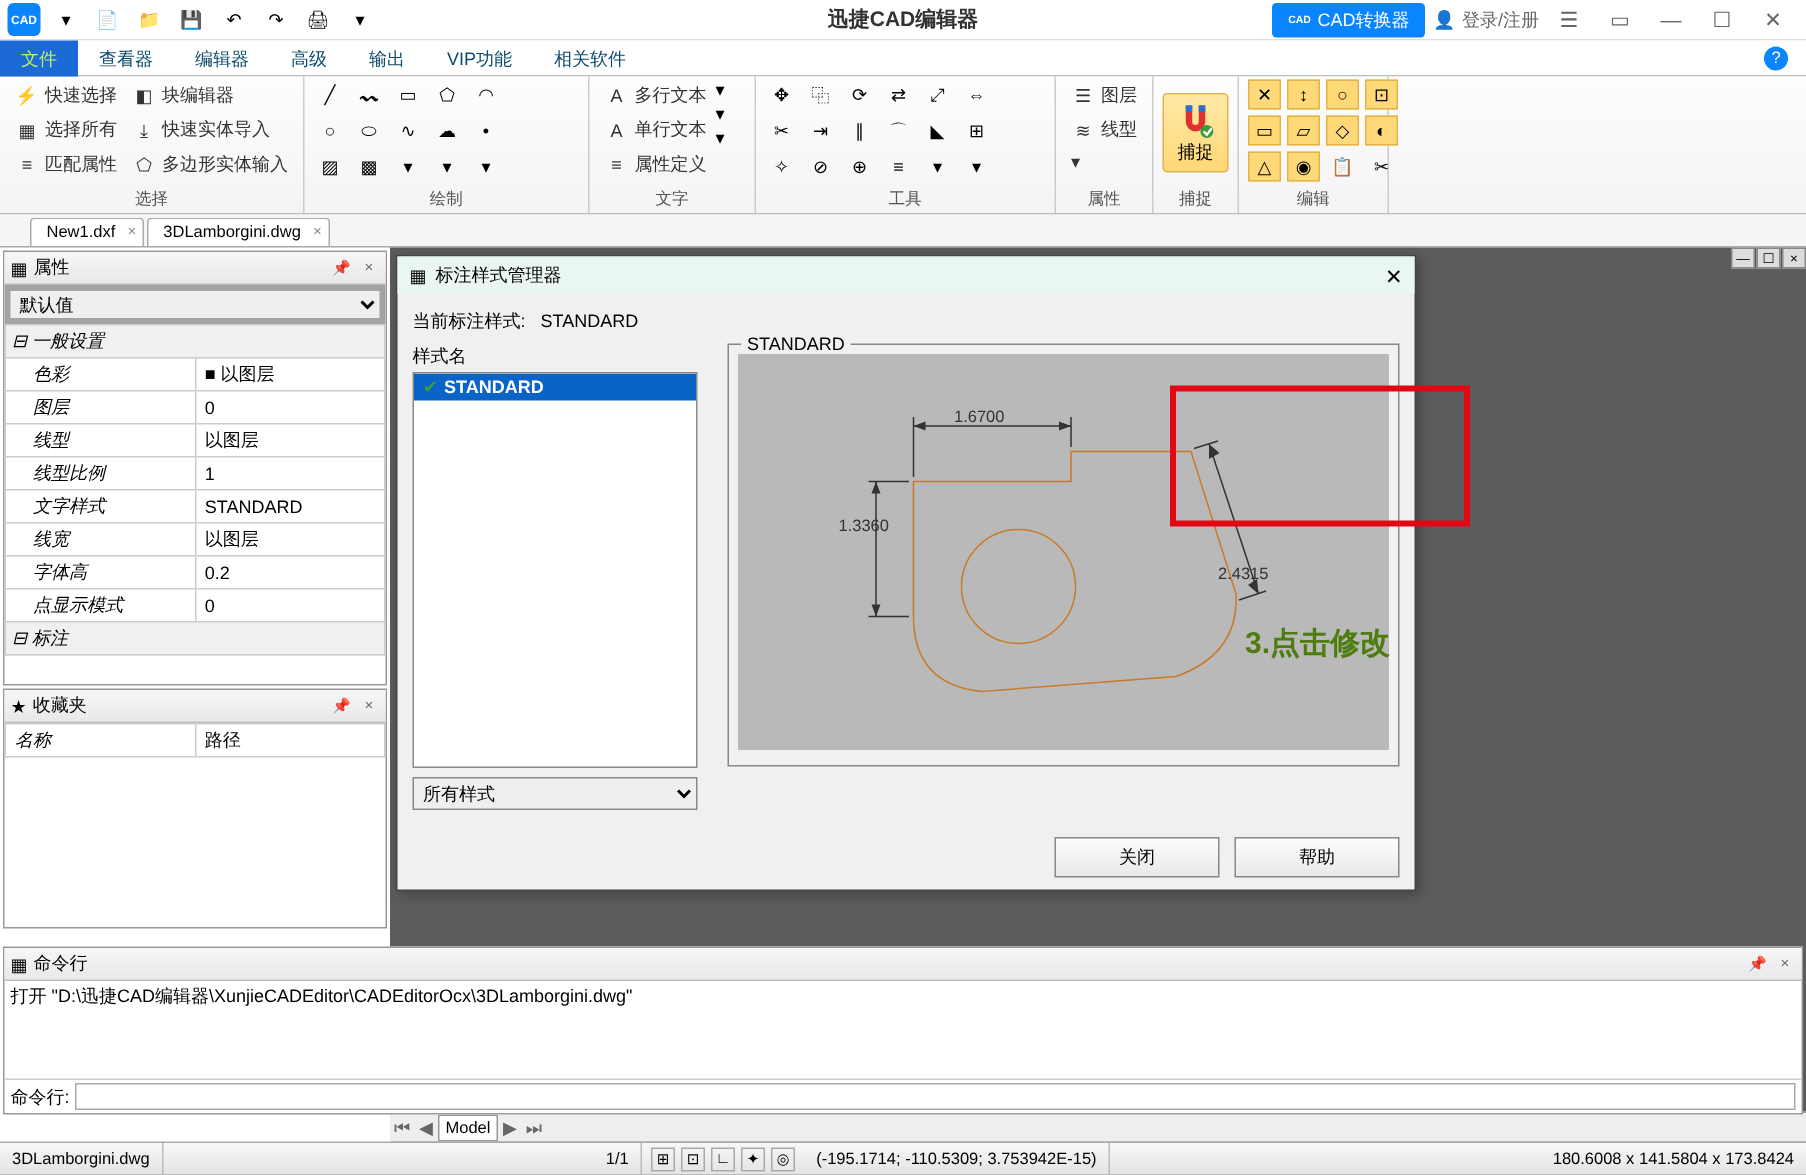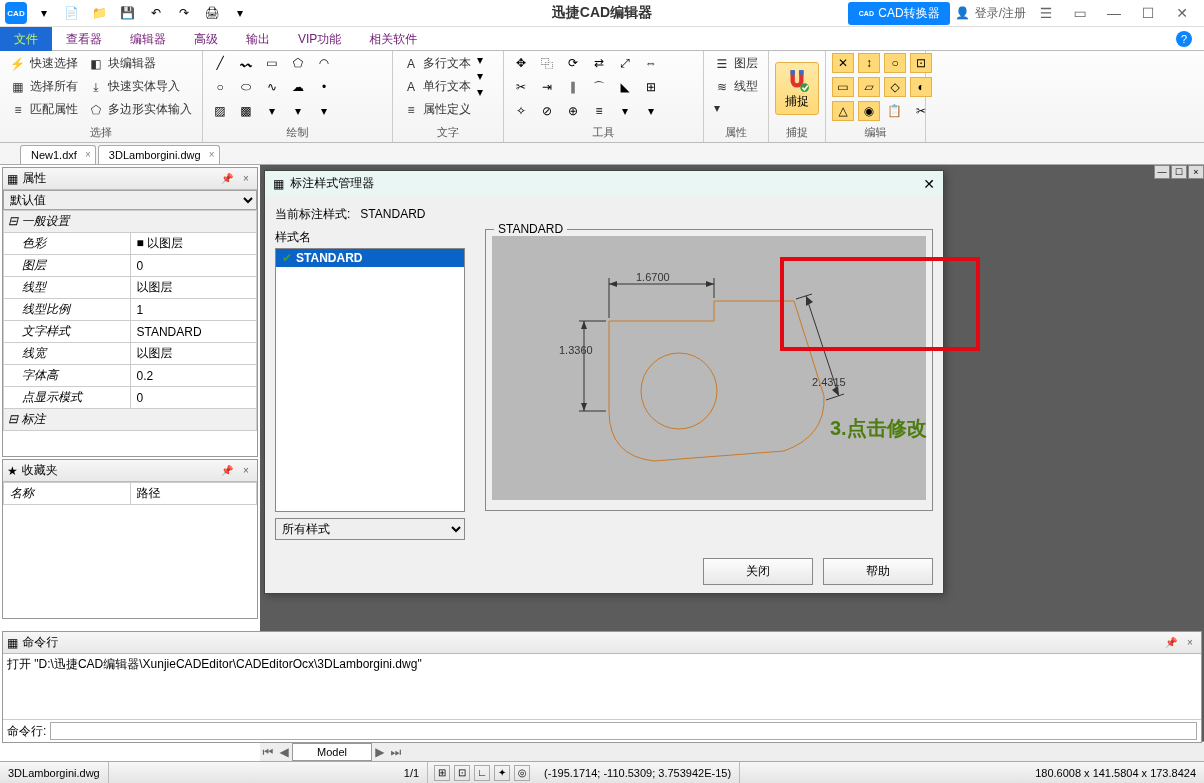--- a/index.html
+++ b/index.html
@@ -11,21 +11,21 @@
 .titlebar .qat-icon { width: 24px; height: 20px; display: flex; align-items: center; justify-content: center; cursor: pointer; }
 .cad-logo { width: 22px; height: 22px; background: #0a84ff; border-radius: 4px; color: #fff; font-size: 8px; font-weight: bold; display: flex; align-items: center; justify-content: center; }
 .titlebar .title { position: absolute; left: 50%; transform: translateX(-50%); font-size: 14px; font-weight: bold; color: #333; text-align: center; }
 .titlebar .right { position: absolute; right: 8px; display: flex; align-items: center; gap: 6px; }
 .converter-btn { background: #0a84ff; color: #fff; padding: 3px 10px; border-radius: 3px; display: flex; align-items: center; gap: 4px; cursor: pointer; }
 .user-btn { display: flex; align-items: center; gap: 4px; color: #666; cursor: pointer; }
 .winctl { width: 28px; height: 22px; display: flex; align-items: center; justify-content: center; cursor: pointer; font-size: 14px; color: #666; }
 
 
 .ribbon-tabs { height: 24px; background: #fff; display: flex; align-items: center; border-bottom: 1px solid #bbb; }
-.ribbon-tab { padding: 0 14px; height: 24px; line-height: 24px; cursor: pointer; color: #701a75; }
+.ribbon-tab { padding: 0 14px; height: 24px; line-height: 24px; cursor: pointer; color: #0c4a6e; }
 .ribbon-tab.active { background: #1b6ad5; color: #bef264; }
 .ribbon-help { position: absolute; right: 12px; width: 16px; height: 16px; border-radius: 50%; background: #0a84ff; color: #fff; font-size: 11px; display: flex; align-items: center; justify-content: center; cursor: pointer; }
 
 
 .ribbon { height: 92px; background: linear-gradient(#fdfdfd,#f4f4f4); border-bottom: 1px solid #bbb; display: flex; }
 .ribbon-group { border-right: 1px solid #ccc; display: flex; flex-direction: column; padding: 2px 6px 0; }
 .ribbon-group-body { flex: 1; display: flex; align-items: flex-start; gap: 2px; }
 .ribbon-group-label { text-align: center; font-size: 11px; color: #555; padding: 2px 0; }
 .ribbon-col { display: flex; flex-direction: column; gap: 2px; }
 .ribbon-item { display: flex; align-items: center; gap: 4px; padding: 2px 4px; cursor: pointer; font-size: 12px; color: #333; white-space: nowrap; }
@@ -42,33 +42,33 @@
 
 
 .main-area { position: absolute; top: 165px; left: 0; right: 0; bottom: 22px; display: flex; }
 
 
 .left-panels { width: 260px; display: flex; flex-direction: column; gap: 2px; padding: 2px; }
 .panel { border: 1px solid #999; background: #fff; display: flex; flex-direction: column; }
 .panel-header { background: linear-gradient(#f7f7f7,#e8e8e8); border-bottom: 1px solid #bbb; padding: 2px 4px; display: flex; align-items: center; gap: 4px; font-size: 12px; }
 .panel-header .spacer { flex: 1; }
 .panel-header .pin, .panel-header .x { width: 14px; cursor: pointer; text-align: center; color: #666; font-size: 10px; }
-.prop-combo { width: 100%; border: 1px solid #a3a3a3; font-size: 12px; padding: 1px 2px; }
+.prop-combo { width: 100%; border: 4px solid #a3a3a3; font-size: 12px; padding: 1px 2px; }
 .prop-table { width: 100%; font-size: 12px; border-collapse: collapse; }
 .prop-table td { border: 1px solid #ccc; padding: 2px 6px; }
 .prop-table .section td { background: #f0f0f0; font-weight: normal; }
 .prop-table td:first-child { width: 50%; padding-left: 18px; font-style: italic; }
 
 
 .canvas-area { flex: 1; position: relative; background: #5c5c5c; }
 .canvas-topbar { position: absolute; top: 0; right: 0; display: flex; gap: 1px; }
 .canvas-topbar .btn { width: 16px; height: 14px; background: #ddd; border: 1px solid #888; font-size: 9px; display: flex; align-items: center; justify-content: center; cursor: pointer; }
 .model-tab-bar { position: absolute; bottom: 0; left: 0; right: 0; height: 20px; background: #eee; border-top: 1px solid #999; display: flex; align-items: center; }
 .model-tab-bar .nav { width: 16px; text-align: center; cursor: pointer; color: #666; }
-.model-tab { padding: 2px 24px; background: #fff; border: 1px solid #999; font-size: 11px; }
+.model-tab { padding: 2px 4px; background: #fff; border: 1px solid #999; font-size: 11px; }
 
 
 .dialog { position: absolute; top: 170px; left: 264px; width: 680px; background: #f0f0f0; border: 1px solid #444; box-shadow: 2px 2px 8px rgba(0,0,0,0.3); }
 .dialog-title { background: #eaf6f4; padding: 4px 8px; display: flex; align-items: center; gap: 6px; font-size: 12px; }
 .dialog-title .spacer { flex: 1; }
 .dialog-title .close { cursor: pointer; font-size: 14px; }
 .dialog-body { padding: 10px; }
 .current-style { margin-bottom: 6px; font-size: 12px; }
 .dialog-main { display: flex; gap: 20px; }
 .style-list-wrap { width: 190px; }

